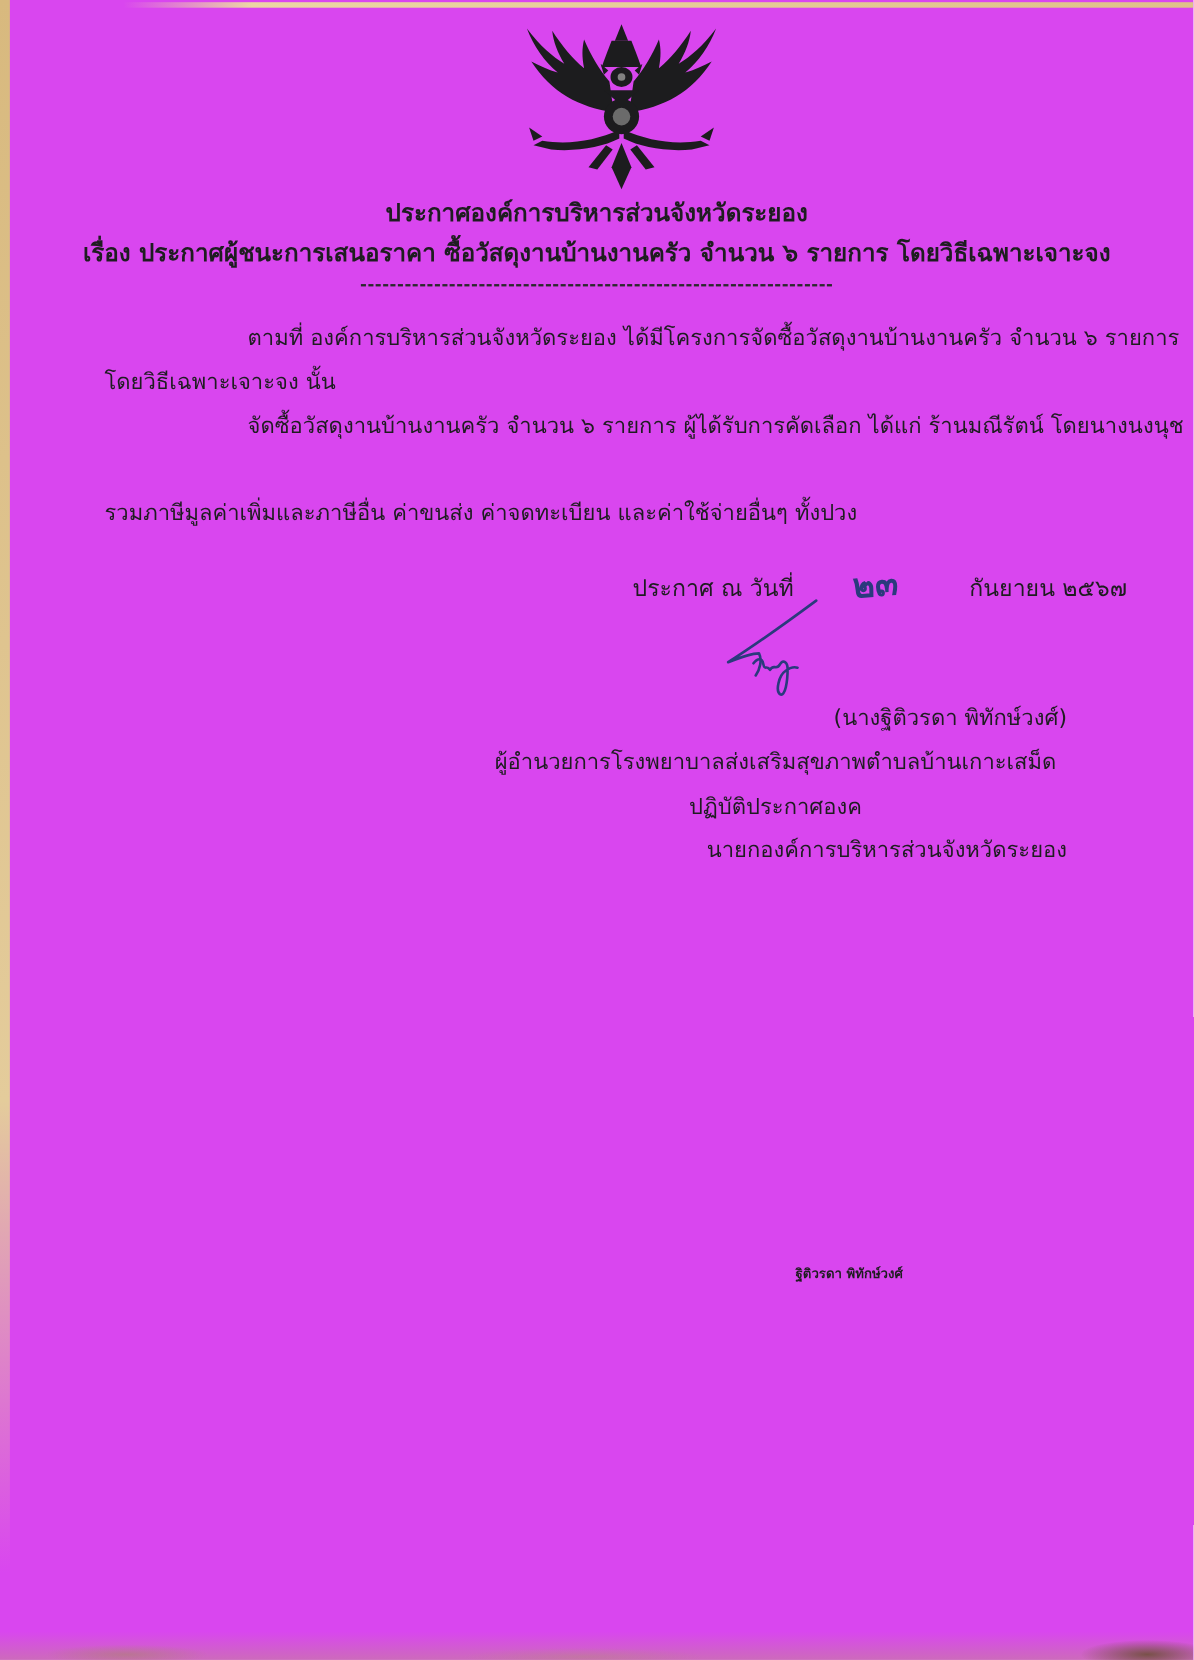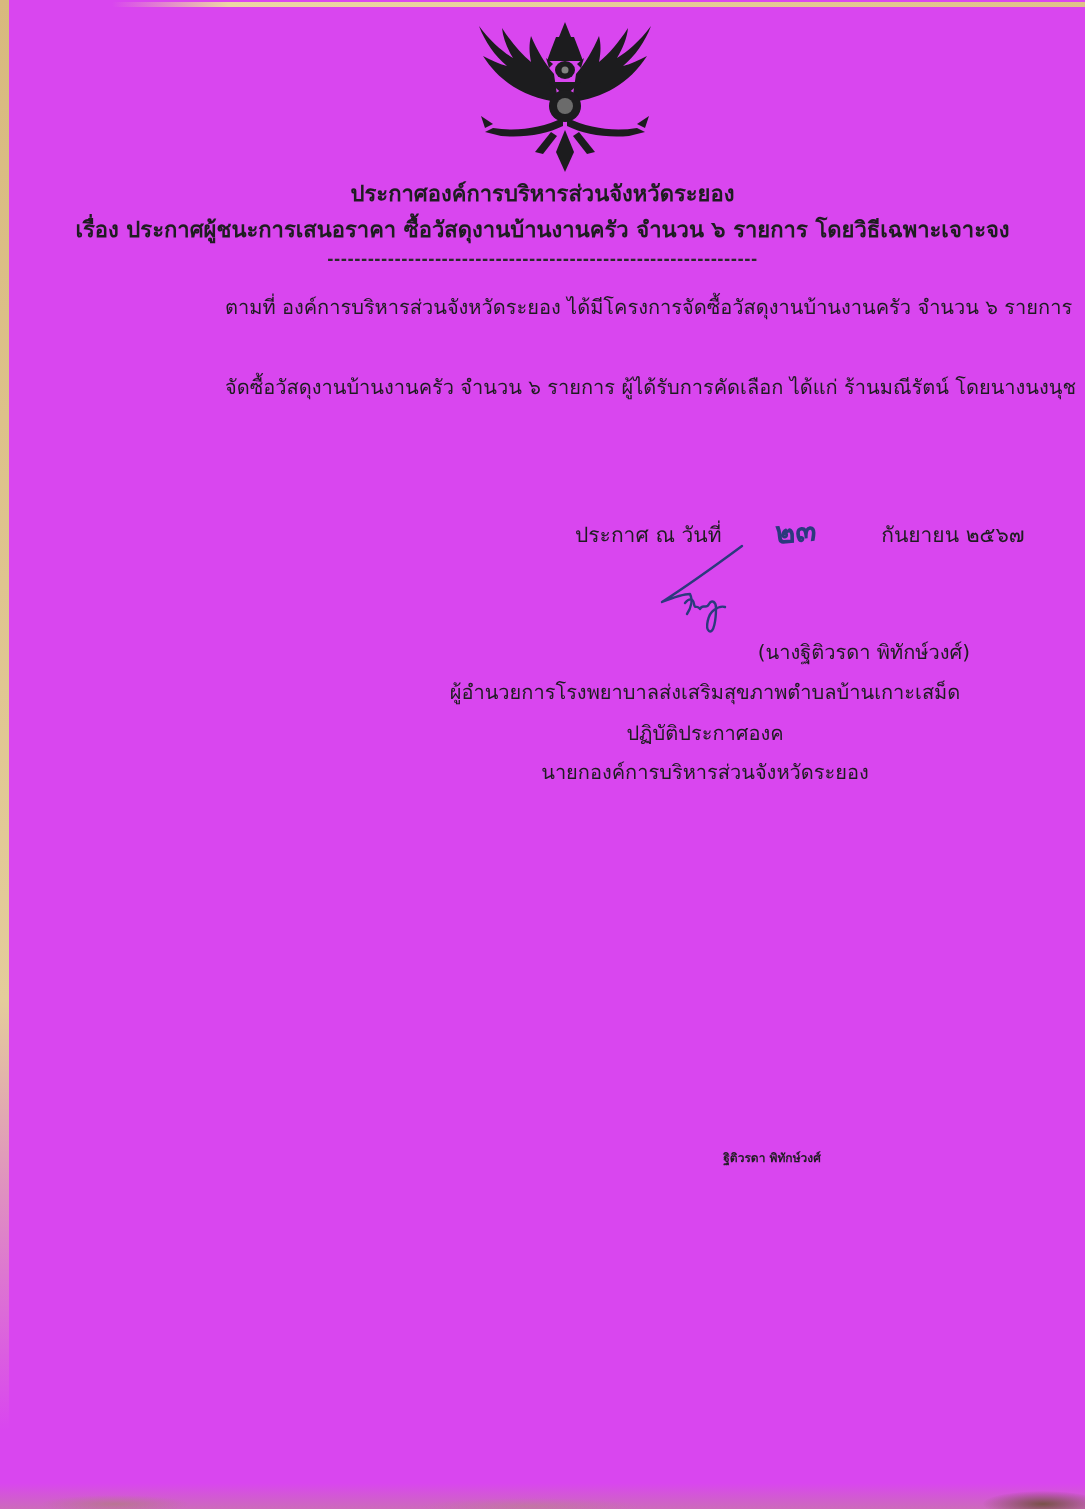--- a/index.html
+++ b/index.html
@@ -51,21 +51,21 @@
     display:inline-block; color:#2b3a7d; font-size:31px; font-weight:700;
     transform:rotate(-5deg) translateY(-12px) skewX(-4deg);
     margin:0 20px 0 10px;
   }
   .signature-svg { left:645px; top:540px; width:115px; height:102px; }
 
   .signer-line { left:440px; width:530px; text-align:center; font-size:20px; white-space:nowrap; }
   .sname { top:636px;text-align:right; }
   .spos1 { top:676px; }
   .spos2 { top:717px; }
-  .spos3 { top:756px; }
+  .spos3 { top:756px;text-align:right; }
 
   .footer-name { left:612px; top:1148px; width:320px; text-align:center; font-size:12px;
     font-weight:600; white-space:nowrap; }
 </style>
 </head>
 <body>
 
 <div class="page">
 
   <div class="abs edge-left"></div>
@@ -109,21 +109,23 @@
       <circle cx="110" cy="86" r="8" fill="#fffefb" opacity="0.35"></circle>
       <circle cx="110" cy="50" r="3.5" fill="#fffefb" opacity="0.45"></circle>
     </svg>
   </div>
 
   <div class="abs title title1">ประกาศองค์การบริหารส่วนจังหวัดระยอง</div>
   <div class="abs title title2">เรื่อง ประกาศผู้ชนะการเสนอราคา ซื้อวัสดุงานบ้านงานครัว จำนวน ๖ รายการ โดยวิธีเฉพาะเจาะจง</div>
   <div class="abs separator">----------------------------------------------------------------</div>
 
   <div class="abs bodyline indent p1l1">ตามที่ องค์การบริหารส่วนจังหวัดระยอง ได้มีโครงการจัดซื้อวัสดุงานบ้านงานครัว จำนวน ๖ รายการ</div>
+  <div class="abs bodyline p1l2">โดยวิธีเฉพาะเจาะจง นั้น</div>
   <div class="abs bodyline indent p2l1">จัดซื้อวัสดุงานบ้านงานครัว จำนวน ๖ รายการ ผู้ได้รับการคัดเลือก ได้แก่ ร้านมณีรัตน์ โดยนางนงนุช</div>
+  <div class="abs bodyline p2l3">รวมภาษีมูลค่าเพิ่มและภาษีอื่น ค่าขนส่ง ค่าจดทะเบียน และค่าใช้จ่ายอื่นๆ ทั้งปวง</div>
 
   <div class="abs dateline">
     <span>ประกาศ ณ วันที่</span>
     <span class="handwritten-day">๒๓</span>
     <span>กันยายน ๒๕๖๗</span>
   </div>
 
   <div class="abs signature-svg">
     <svg width="115" height="102" viewBox="0 0 115 102">
       <g fill="none" stroke="#2b3a7d" stroke-width="2.4" stroke-linecap="round" stroke-linejoin="round">

